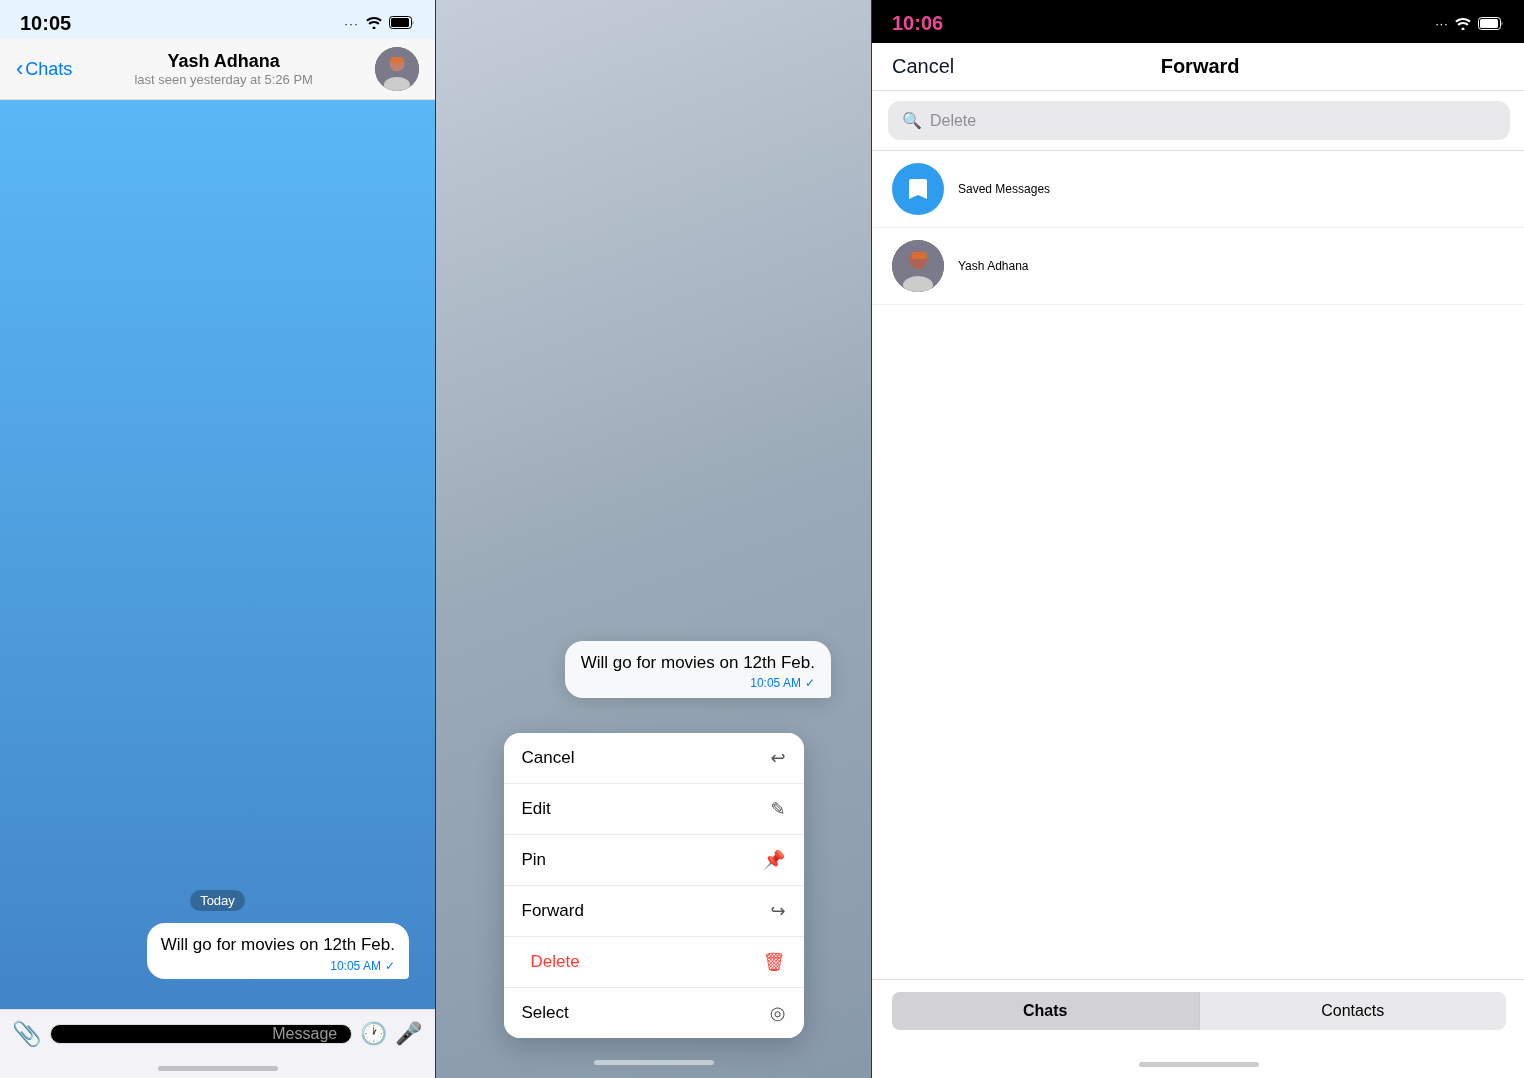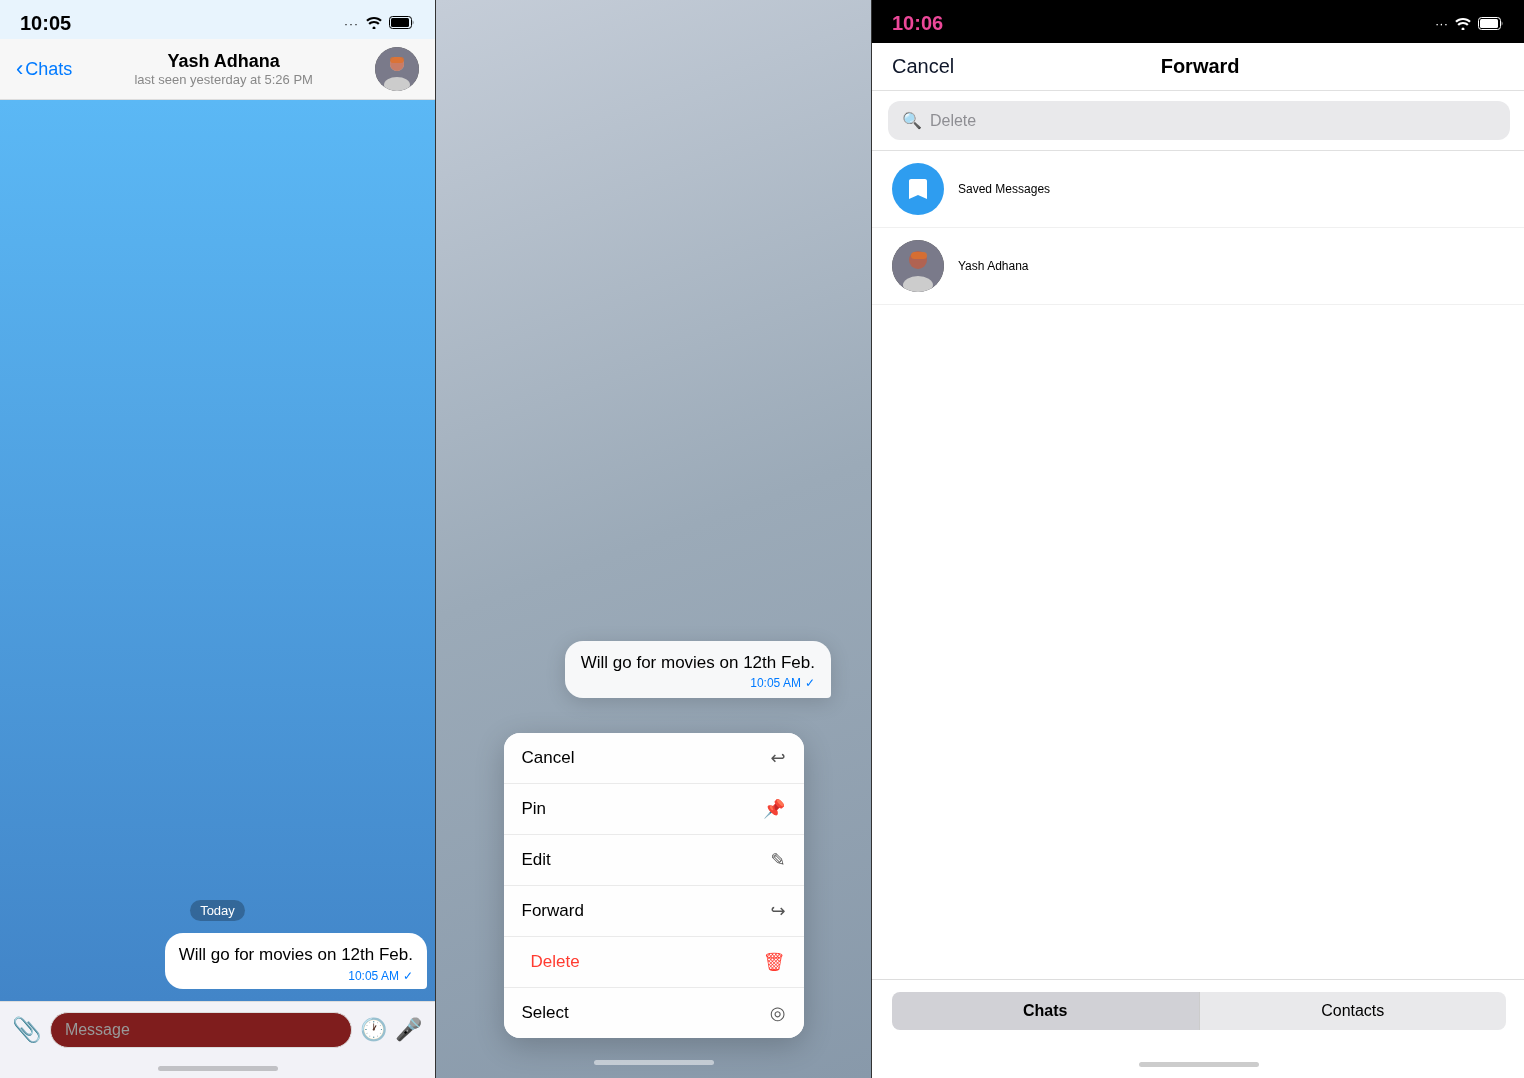--- a/index.html
+++ b/index.html
@@ -85,21 +85,21 @@
       justify-content: center;
       font-size: 20px;
     }
 
     .chat-body {
       flex: 1;
       background: linear-gradient(180deg, #5bb8f5 0%, #4285c8 100%);
       display: flex;
       flex-direction: column;
       justify-content: flex-end;
-      padding: 8px;
+      padding: 26px;
     }
     .date-label {
       text-align: center;
       margin-bottom: 12px;
     }
     .date-badge {
       background: rgba(0,0,0,0.25);
       color: #fff;
       font-size: 13px;
       padding: 3px 10px;
@@ -143,26 +143,27 @@
       align-items: center;
       gap: 8px;
       border-top: 1px solid #ddd;
     }
     .chat-attach-btn {
       font-size: 24px;
       color: #888;
     }
     .chat-input {
       flex: 1;
-      background: #7f1d1d;
+      background: #000000;
       border: 1px solid #ddd;
       border-radius: 20px;
-      padding: 8px 14px;
+      padding: 0 14px;
       font-size: 16px;
       color: #999;
+      text-align: right;
     }
     .chat-sticker-btn, .chat-voice-btn {
       font-size: 22px;
       color: #888;
     }
     .home-indicator-1 {
       height: 20px;
       display: flex;
       justify-content: center;
       align-items: center;
@@ -514,26 +515,26 @@
       </div>
     </div>
   </div>
 
   <div class="context-menu">
     <div class="context-menu-item">
       <span class="menu-label">Cancel</span>
       <span class="menu-icon">↩</span>
     </div>
     <div class="context-menu-item">
+      <span class="menu-label">Edit</span>
+      <span class="menu-icon">✎</span>
+    </div>
+    <div class="context-menu-item">
       <span class="menu-label">Pin</span>
       <span class="menu-icon">📌</span>
-    </div>
-    <div class="context-menu-item">
-      <span class="menu-label">Edit</span>
-      <span class="menu-icon">✎</span>
     </div>
     <div class="context-menu-item">
       <span class="menu-label">Forward</span>
       <span class="menu-icon">↪</span>
     </div>
     <div class="context-menu-item delete-item">
       <span class="menu-label" style="color:#ff3b30;">Delete</span>
       <span class="menu-icon delete-icon">🗑</span>
     </div>
     <div class="context-menu-item">

